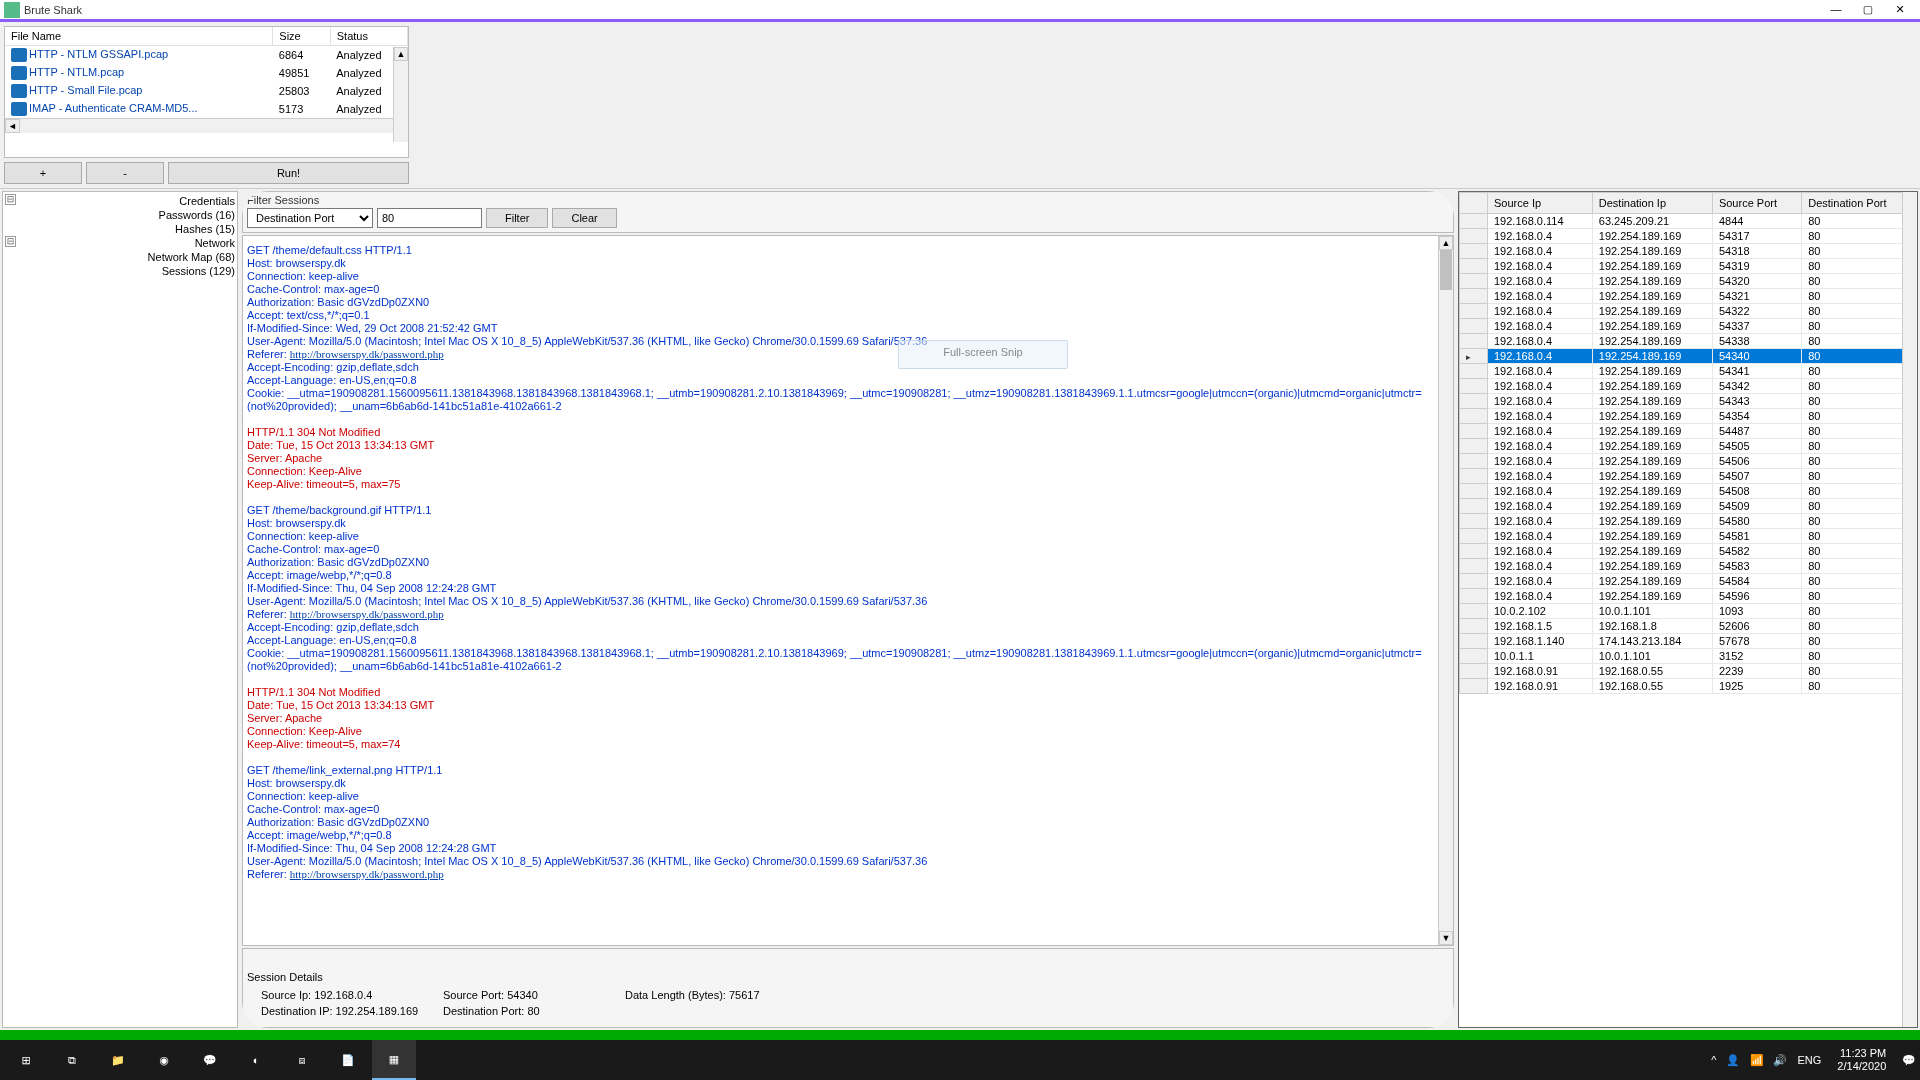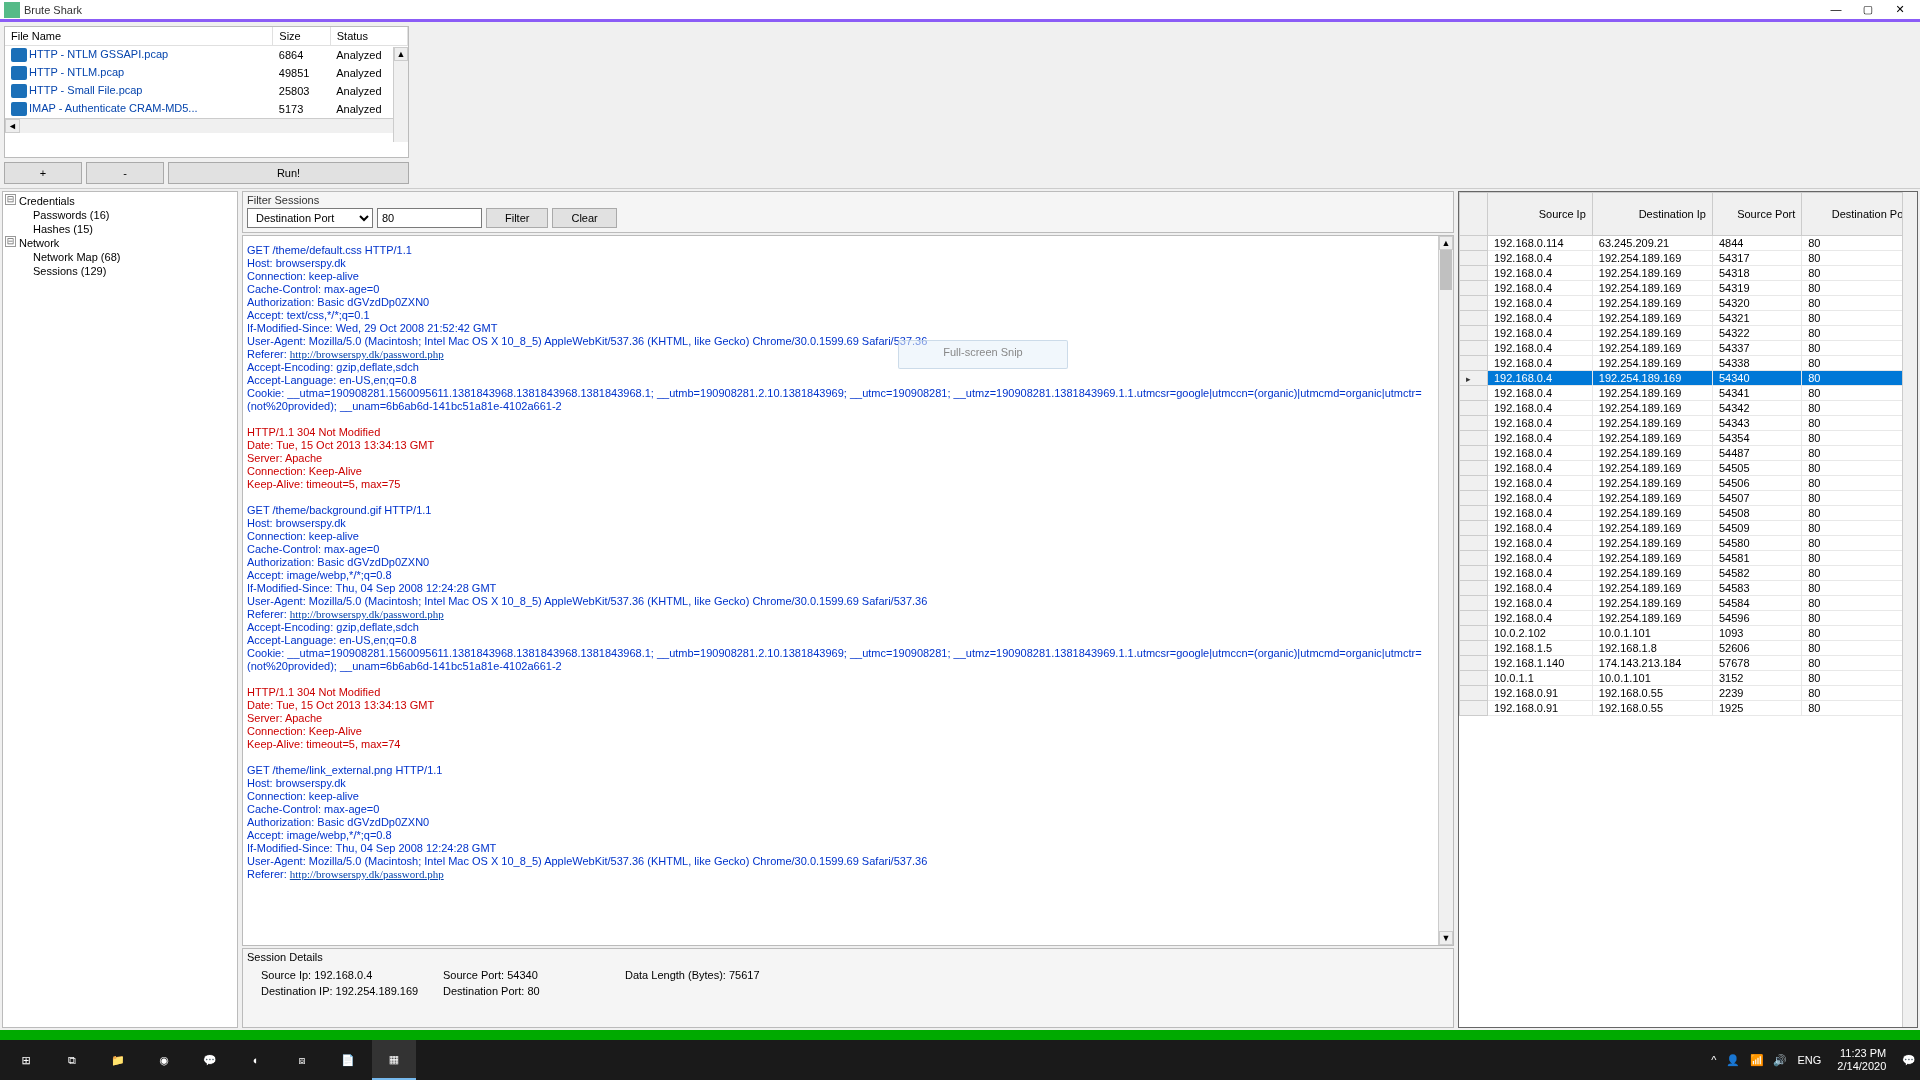--- a/index.html
+++ b/index.html
@@ -21,46 +21,46 @@
 .filegrid .scrollh { height: 15px; background: #f0f0f0; border-top: 1px solid #ccc; display: flex; }
 .filegrid .scrollh .larrow, .filegrid .scrollh .rarrow { width: 15px; text-align: center; line-height: 13px; background: #eee; border: 1px solid #ccc; font-size: 9px; }
 .filegrid .scrollh .track { flex: 1; }
 .filegrid .vscroll { position: absolute; right: 0; top: 20px; bottom: 15px; width: 15px; background: #f0f0f0; border-left: 1px solid #ccc; }
 .filegrid .vscroll .varrow { height: 14px; text-align: center; font-size: 9px; background: #eee; border: 1px solid #ccc; line-height: 12px; }
 .btnrow { display: flex; gap: 4px; margin-top: 4px; width: 405px; }
 .btnrow button { border: 1px solid #aaa; background: #e1e1e1; padding: 4px 0; }
 .btnrow .pm { width: 78px; }
 .btnrow .run { flex: 1; }
 .lower { flex: 1; display: flex; border-top: 1px solid #ccc; overflow: hidden; }
-.tree { width: 236px; background: #fff; border: 1px solid #bbb; margin: 2px; padding: 2px; overflow: hidden; }
+.tree { width: 236px; background: #fff; border: 1px solid #bbb; margin: 2px; padding: 2px; overflow: hidden; text-align: right; }
 .tree .node { padding: 1px 0 1px 14px; position: relative; }
 .tree .node::before { content: "⊟"; position: absolute; left: 0; top: 0; font-size: 9px; color: #666; border: 1px solid #999; width: 9px; height: 9px; line-height: 8px; text-align: center; }
 .tree .leaf { padding: 1px 0 1px 28px; }
-.center { flex: 1; display: flex; flex-direction: column; margin: 2px; overflow: hidden; }
+.center { flex: 1; display: flex; flex-direction: column; margin: 2px; overflow: hidden; border-radius: 26px; }
 .filterbox { border: 1px solid #bbb; background: #f5f5f5; padding: 2px 4px 4px; margin-bottom: 2px; }
 .filterbox .lbl { color: #333; margin-bottom: 2px; display: block; }
 .filterbox .row { display: flex; gap: 4px; }
 .filterbox select, .filterbox input { border: 1px solid #7a7a7a; padding: 2px 4px; background: #fff; }
 .filterbox select { width: 126px; }
 .filterbox input { width: 105px; }
 .filterbox button { border: 1px solid #aaa; background: #e1e1e1; padding: 2px 18px; }
 .httpview { flex: 1; border: 1px solid #bbb; background: #fff; padding: 8px 4px; overflow: hidden; position: relative; line-height: 13px; }
 .httpview .req { color: #0033cc; }
 .httpview .resp { color: #cc0000; }
 .httpview a { color: #0645ad; font-family: Liberation Serif, serif; }
 .httpview .vscroll2 { position: absolute; right: 0; top: 0; bottom: 0; width: 15px; background: #f0f0f0; border-left: 1px solid #ccc; }
 .httpview .vscroll2 .thumb { position: absolute; left: 1px; right: 1px; top: 14px; height: 40px; background: #c0c0c0; }
 .httpview .vscroll2 .va { height: 14px; background: #eee; border: 1px solid #ccc; text-align: center; font-size: 9px; line-height: 12px; }
 .httpview .vscroll2 .vb { position: absolute; bottom: 0; left: 0; right: 0; height: 14px; background: #eee; border: 1px solid #ccc; text-align: center; font-size: 9px; line-height: 12px; }
 .sessdetails { border: 1px solid #bbb; background: #f5f5f5; margin-top: 2px; padding: 2px 4px; height: 80px; }
-.sessdetails .hdr { margin-bottom: 6px; }
+.sessdetails .hdr { margin-bottom: 6px; margin-top: 20px; }
 .sessdetails .grid { display: grid; grid-template-columns: 170px 170px 200px; gap: 4px 12px; padding-left: 14px; }
 .rightgrid { width: 460px; margin: 2px; border: 1px solid #666; background: #fff; overflow: hidden; position: relative; }
 .rightgrid table { width: 100%; border-collapse: collapse; }
-.rightgrid th { text-align: right; padding: 15px 6px; background: #f0f0f0; border: 1px solid #ccc; font-weight: normal; }
+.rightgrid th { text-align: left; padding: 4px 6px; background: #f0f0f0; border: 1px solid #ccc; font-weight: normal; }
 .rightgrid td { padding: 1px 6px; border: 1px solid #e8e8e8; }
 .rightgrid tr.sel td { background: #0078d7; color: #fff; }
 .rightgrid .rowhdr { width: 28px; background: #f0f0f0; border: 1px solid #ccc; }
 .rightgrid tr.sel .rowhdr { background: #f0f0f0; color: #333; }
 .rightgrid .rowhdr.selmarker::before { content: "▸"; font-size: 9px; }
 .rightgrid .vscroll3 { position: absolute; right: 0; top: 0; bottom: 0; width: 15px; background: #f0f0f0; border-left: 1px solid #ccc; }
 .greenbar { height: 10px; background: #0a0; }
 .taskbar { height: 40px; background: #1a1a1a; color: #fff; display: flex; align-items: center; }
 .taskbar .left { display: flex; gap: 2px; padding-left: 4px; }
 .taskbar .tbicon { width: 44px; height: 40px; display: flex; align-items: center; justify-content: center; }

